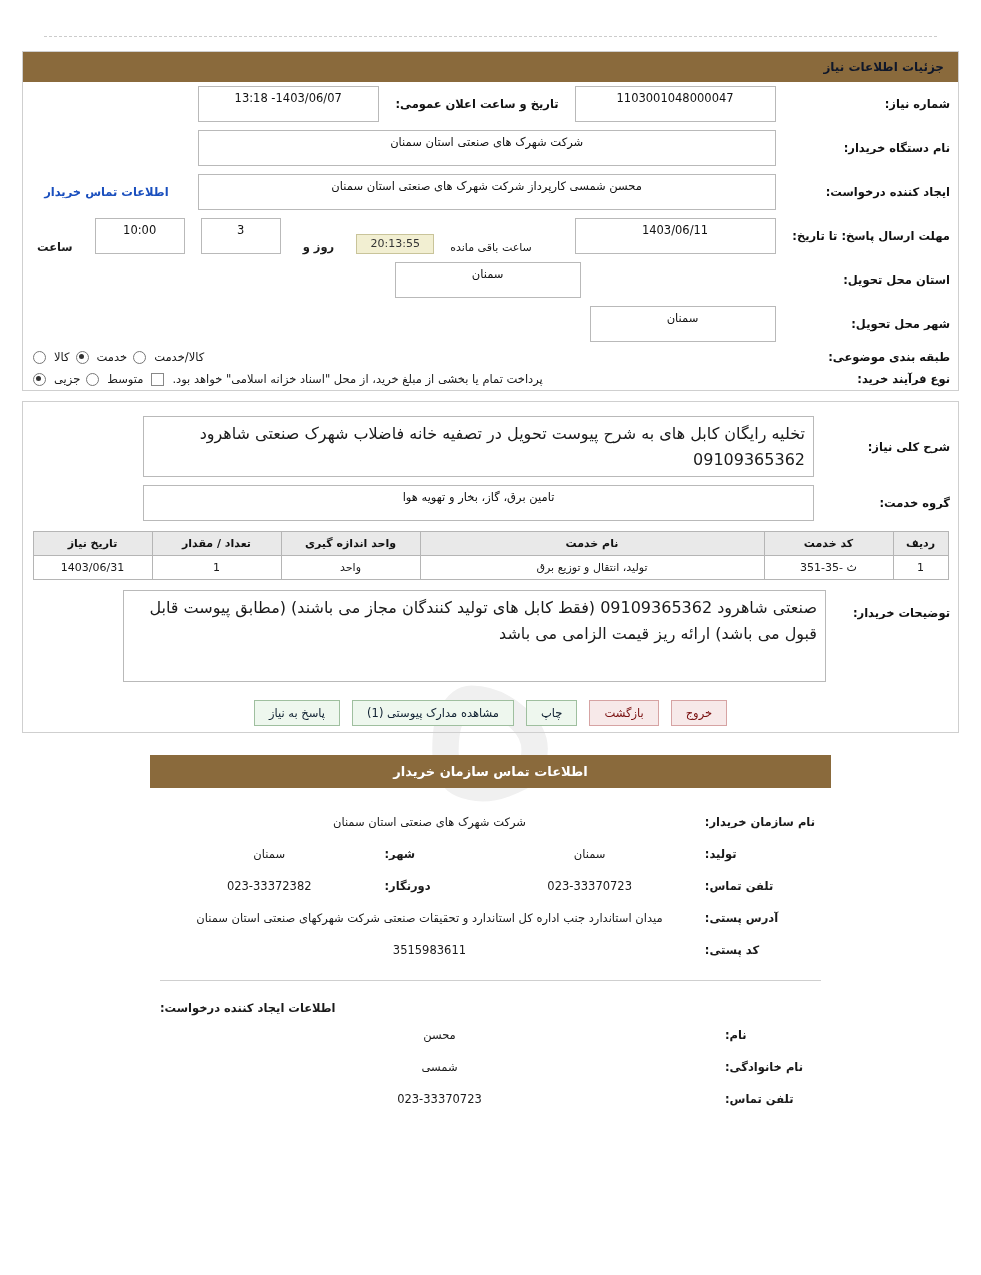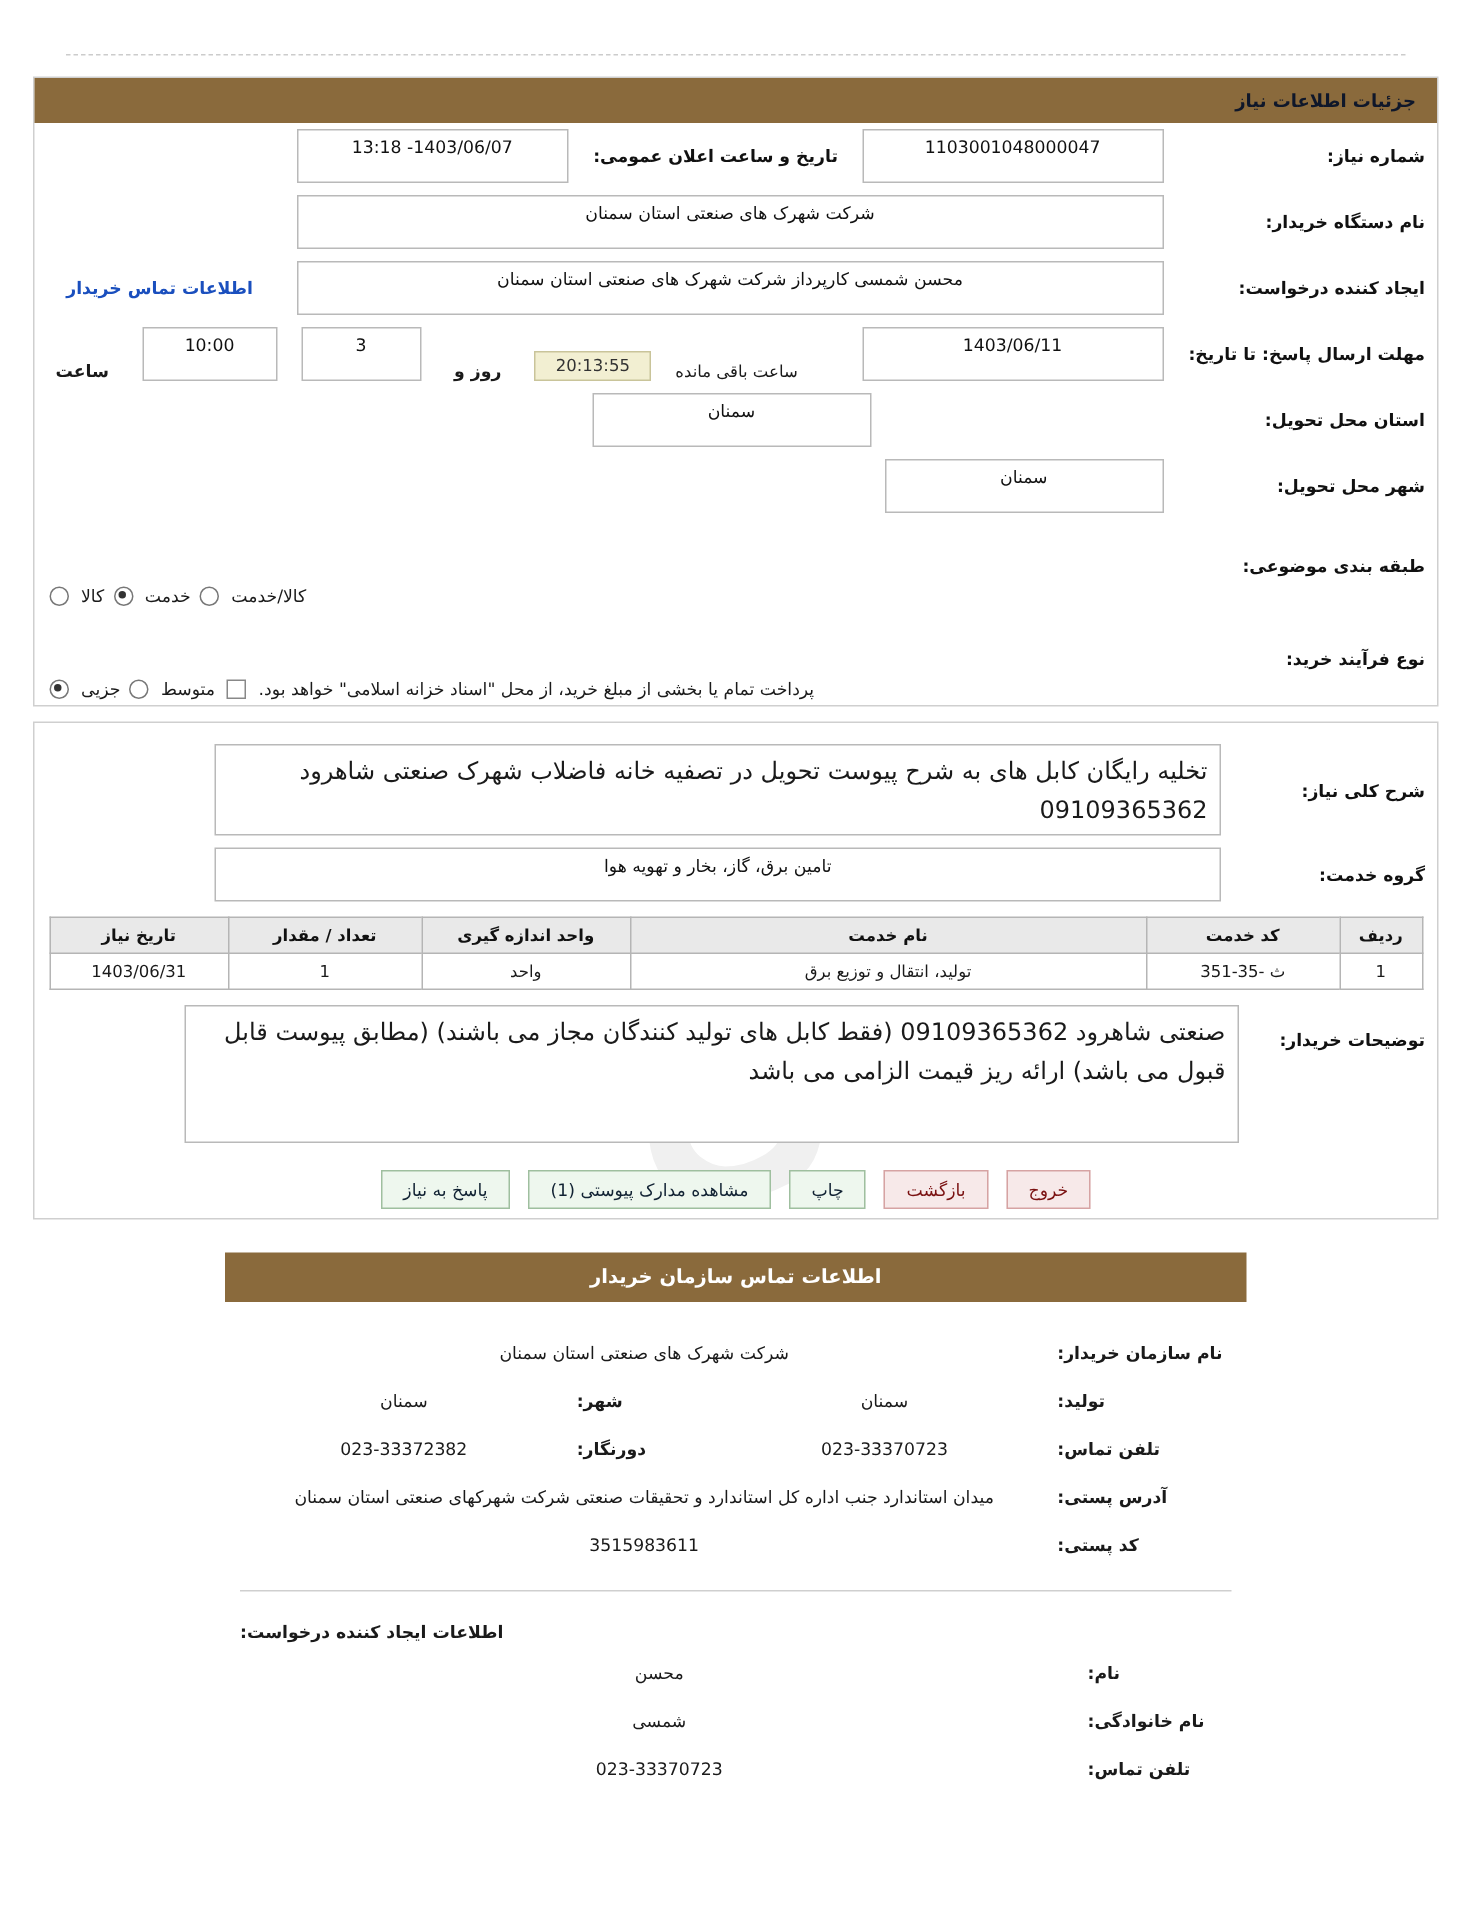--- a/index.html
+++ b/index.html
@@ -117,21 +117,20 @@
     font-size: 11px;
     white-space: nowrap;
     padding-right: 6px;
   }
   .radio-row {
     display: flex;
     flex-direction: row-reverse;
     align-items: center;
     gap: 4px;
     justify-content: flex-start;
-    margin-top: 40px;
   }
   .radio {
     width: 11px; height: 11px;
     border: 1px solid #777;
     border-radius: 50%;
     display: inline-block;
     background: #fff;
     position: relative;
     margin: 0 4px 0 2px;
     vertical-align: middle;

